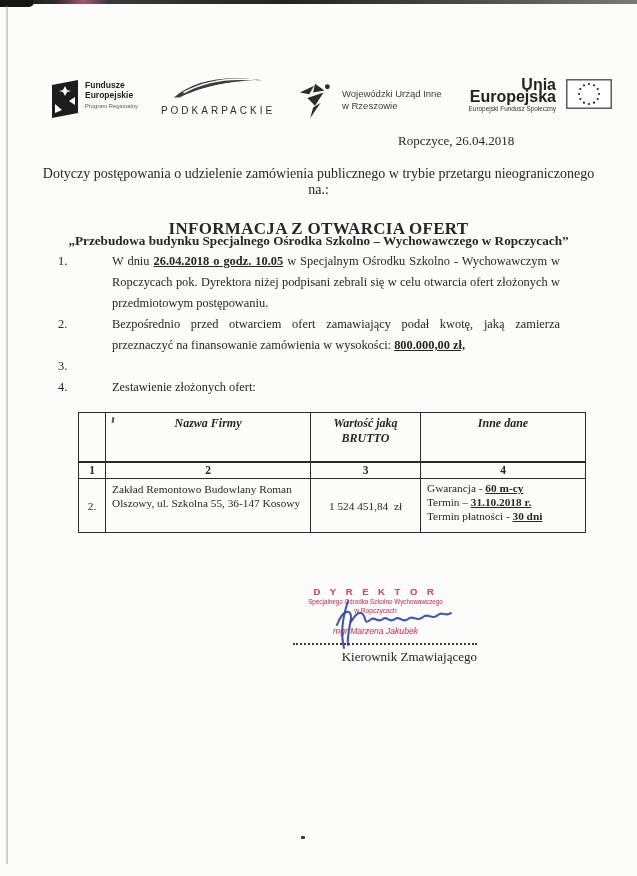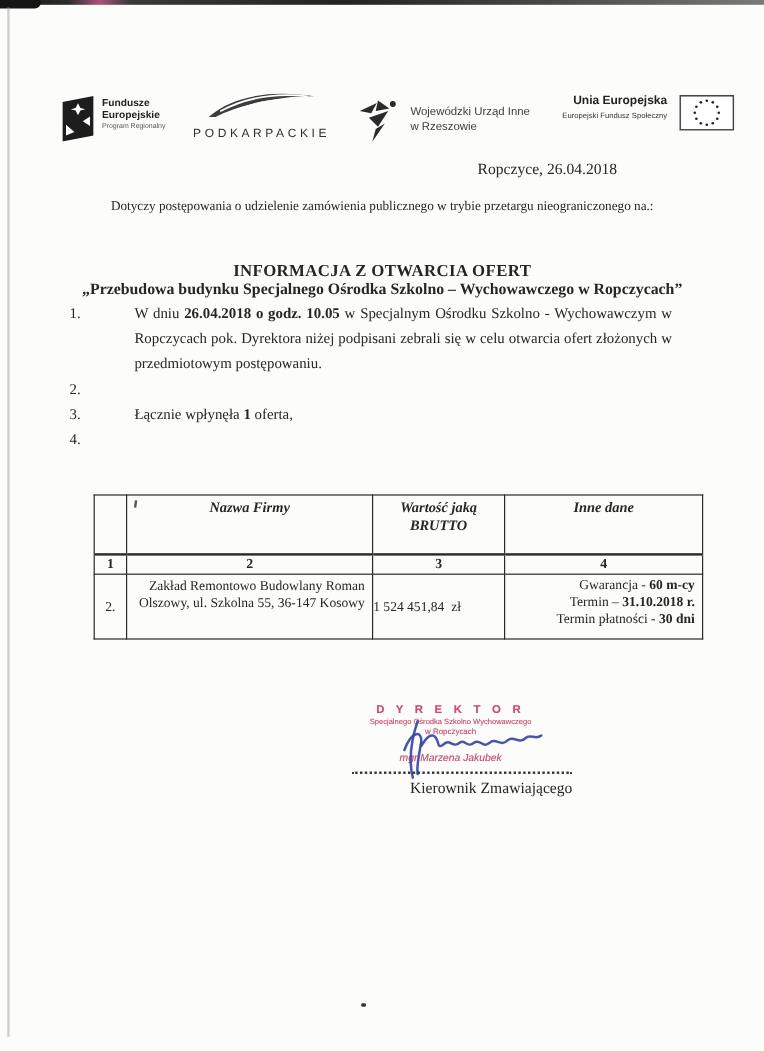--- a/index.html
+++ b/index.html
@@ -22,48 +22,48 @@
   .logo{position:absolute;}
   .logo-fe{left:52px;top:80px;display:flex;gap:7px;align-items:flex-start;font-family:"Liberation Sans",sans-serif;}
   .fe-l12{font-size:8.5px;font-weight:bold;line-height:10px;color:#222;}
   .fe-l3{font-size:5.8px;color:#555;margin-top:3px;}
   .logo-pk{left:160px;top:74px;width:116px;text-align:center;font-family:"Liberation Sans",sans-serif;}
   .pk-label{font-size:10px;letter-spacing:3px;color:#2e2e2e;margin-top:1px;}
   .logo-wup{left:296px;top:79px;display:flex;gap:8px;align-items:center;font-family:"Liberation Sans",sans-serif;}
   .wup-text{font-size:9.5px;line-height:12.5px;color:#3c3c3c;}
   .logo-ue{left:468px;top:79px;display:flex;gap:10px;align-items:flex-start;font-family:"Liberation Sans",sans-serif;}
   .ue-text{text-align:right;width:88px;}
-  .ue-l1{font-size:10px;font-weight:bold;color:#222;line-height:12px;}
+  .ue-l1{font-size:16px;font-weight:bold;color:#222;line-height:12px;}
   .ue-l2{font-size:6.4px;color:#333;margin-top:2px;}
 
   
   .date-line{position:absolute;left:398px;top:133px;font-size:13px;}
-  .intro-line{position:absolute;left:36px;right:36px;top:166px;text-align:center;font-size:11px;}
+  .intro-line{position:absolute;left:36px;right:36px;top:166px;text-align:center;font-size:14px;}
   .subject-line{position:absolute;left:24px;right:24px;top:189px;text-align:center;font-weight:bold;font-size:13.2px;margin-top:44px;}
-  .doc-title{position:absolute;left:0;right:0;top:219px;text-align:center;font-weight:bold;font-size:14px;letter-spacing:.3px;}
+  .doc-title{position:absolute;left:0;right:0;top:219px;text-align:center;font-weight:bold;font-size:17px;letter-spacing:.3px;}
 
   .num-list{position:absolute;left:58px;top:251px;width:502px;font-size:12.4px;line-height:21px;}
   .li{display:flex;}
   .li .no{width:54px;flex:0 0 54px;}
   .li .txt{flex:1;text-align:justify;}
-  .li .txt b, .rich b{font-weight:bold;}
+  .li .txt b, .rich b{font-weight:bold;text-decoration:underline;}
 
   
   .offers{position:absolute;left:78px;top:412px;width:507px;border-collapse:collapse;table-layout:fixed;}
-  .offers td{border:1.3px solid #2a2a2a;padding:0;vertical-align:top;text-align:right;}
+  .offers td{border:1.3px solid #2a2a2a;padding:0;vertical-align:top;}
   .offers{border:1.6px solid #2a2a2a;}
   .col1{width:27px;}.col2{width:205px;}.col3{width:110px;}.col4{width:165px;}
   .hdr td{height:45px;text-align:center;font-weight:bold;font-style:italic;font-size:12px;padding-top:3px;}
   .pre{white-space:pre-line;line-height:15px;}
   .nums td{height:15px;text-align:center;font-weight:bold;font-size:11.5px;line-height:14px;
     border-top:2.2px solid #2a2a2a;border-bottom:1.8px solid #2a2a2a;}
   .data td{height:50px;font-size:11.3px;line-height:14px;}
   .data .no{text-align:center;vertical-align:middle;}
   .data .firm{padding:3px 6px 0 6px;}
-  .data .val{text-align:left;vertical-align:middle;white-space:pre;margin-top:43px;}
+  .data .val{text-align:center;vertical-align:middle;white-space:pre;margin-top:43px;}
   .data .other{padding:2px 6px 0 6px;}
   .tick{position:absolute;margin-left:20px;margin-top:1px;width:2px;height:6px;background:#555;transform:rotate(8deg);display:inline-block;}
 
   
   .stamp{position:absolute;left:288px;width:175px;text-align:center;color:var(--stamp-red);
     font-family:"Liberation Sans",sans-serif;opacity:.88;text-shadow:0 0 .6px rgba(189,58,94,.5);}
   .stamp-title{top:586px;font-size:9.5px;font-weight:bold;letter-spacing:3.5px;text-align:center;}
   .stamp-sub2{top:598px;font-size:6.3px;}
   .stamp-sub3{top:607px;font-size:6.6px;}
   .stamp-name{top:626px;font-size:8.6px;font-style:italic;}
@@ -147,27 +147,28 @@
   <div class="subject-line">„Przebudowa budynku Specjalnego Ośrodka Szkolno – Wychowawczego w Ropczycach”</div>
   <div class="doc-title">INFORMACJA Z OTWARCIA OFERT</div>
 
   <div class="num-list">
     <div class="li">
       <span class="no">1.</span>
       <span class="txt rich"><span>W dniu </span><b>26.04.2018 o godz. 10.05</b><span> w Specjalnym Ośrodku Szkolno - Wychowawczym w Ropczycach pok. Dyrektora niżej podpisani zebrali się w celu otwarcia ofert złożonych w przedmiotowym postępowaniu.</span></span>
     </div>
     <div class="li">
       <span class="no">2.</span>
+      <span class="txt rich"><span>Bezpośrednio przed otwarciem ofert zamawiający podał kwotę, jaką zamierza przeznaczyć na finansowanie zamówienia w wysokości: </span><b>800.000,00 zł,</b></span>
     </div>
     <div class="li">
       <span class="no">3.</span>
-      <span class="txt rich"><span>Łącznie wpłynęła </span><b>1</b><span> oferta,</span></span>
     </div>
     <div class="li">
       <span class="no">4.</span>
+      <span class="txt rich"><span>Zestawienie złożonych ofert:</span></span>
     </div>
   </div>
 
   <table class="offers">
     <colgroup>
         <col class="col1">
         <col class="col2">
         <col class="col3">
         <col class="col4">
       </colgroup>

